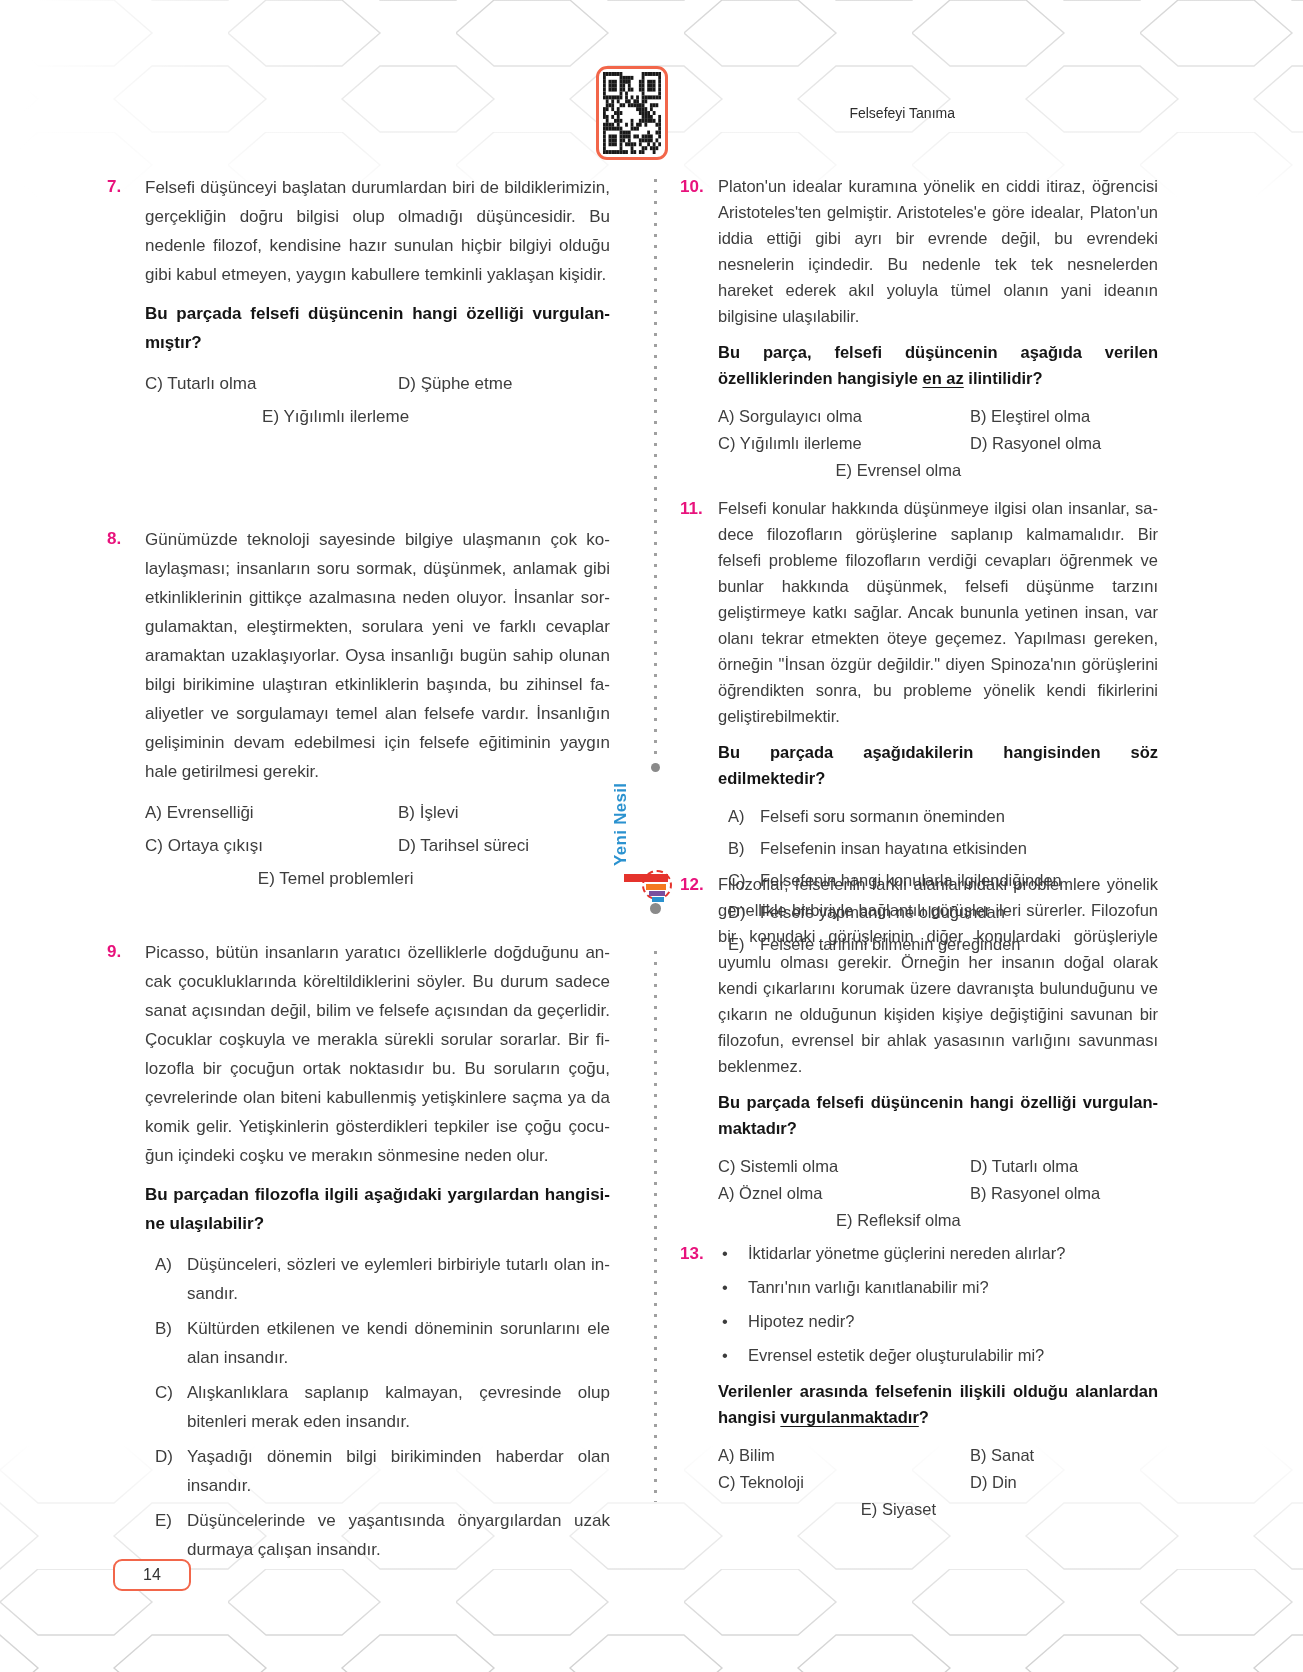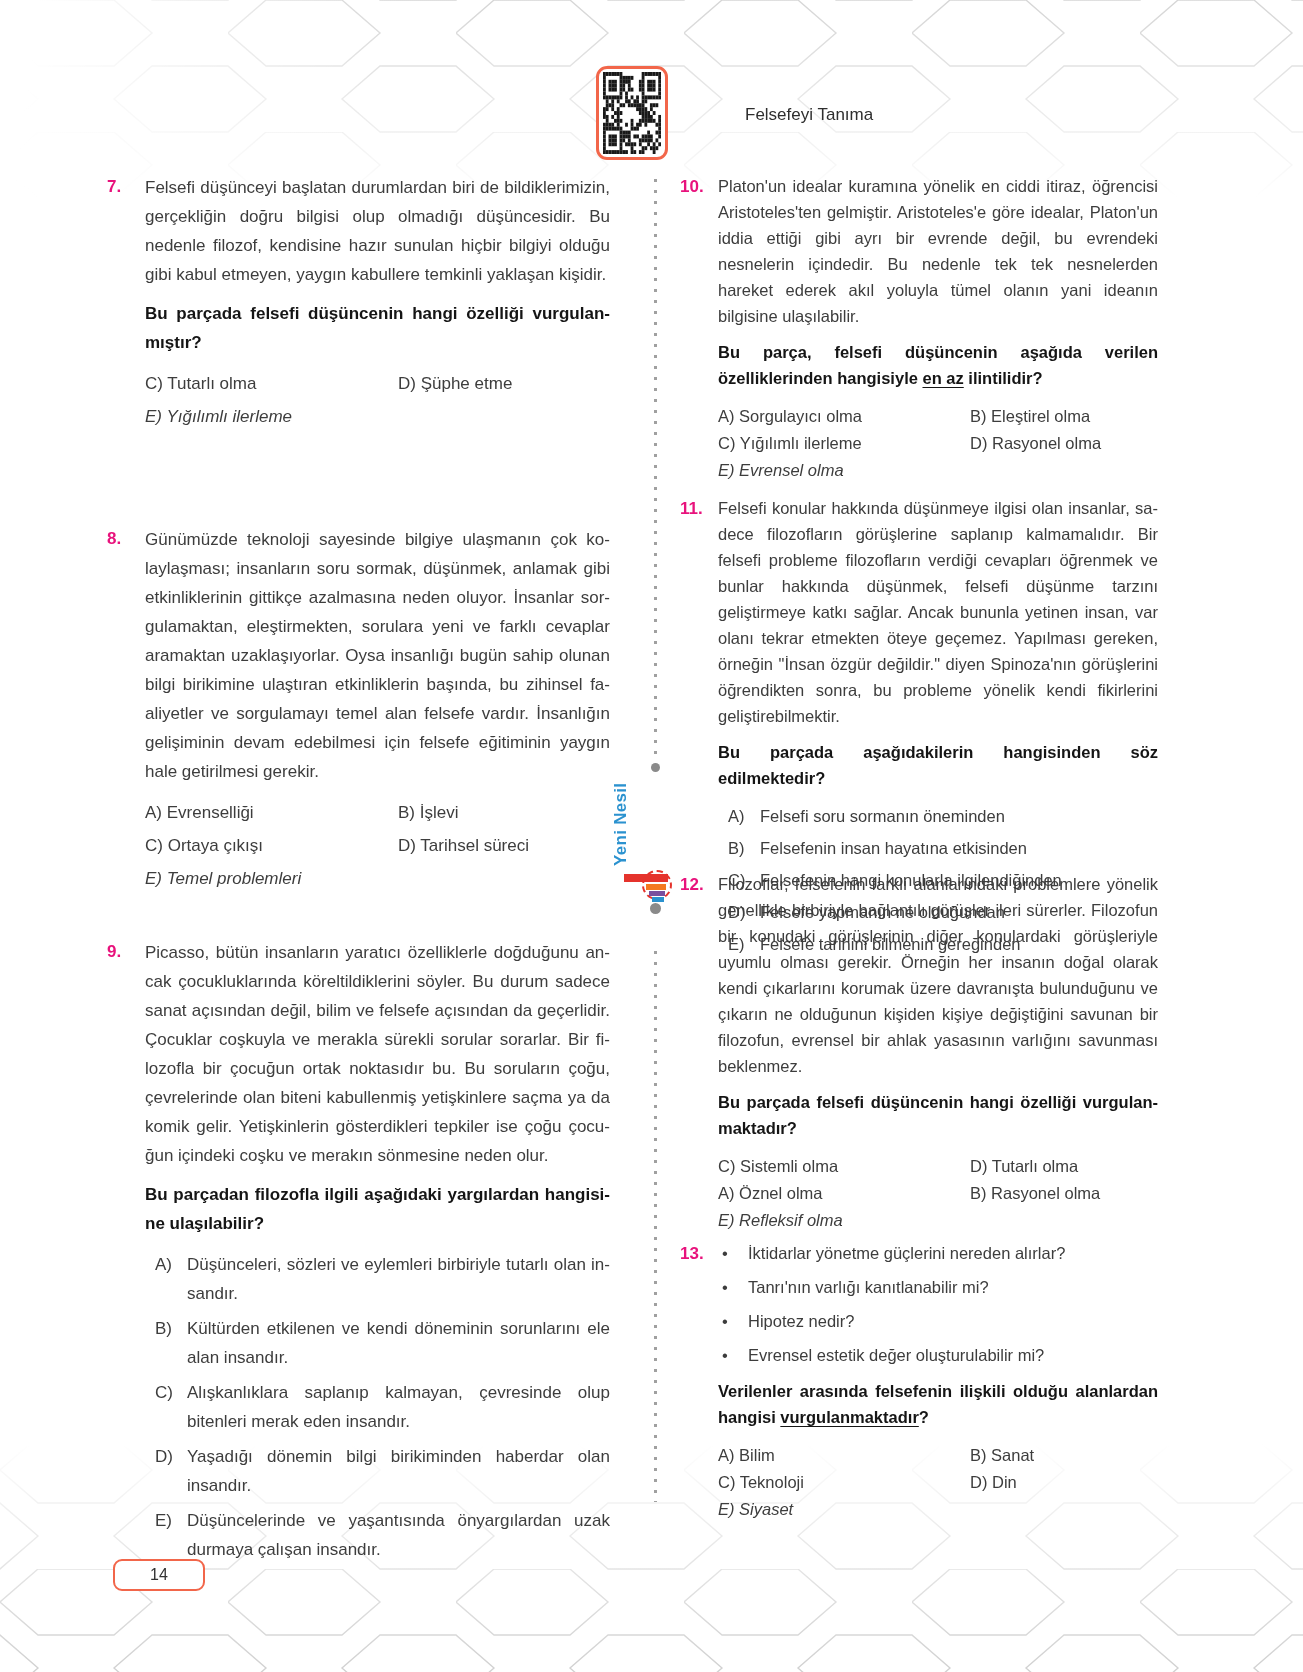--- a/index.html
+++ b/index.html
@@ -17,21 +17,21 @@
     background: linear-gradient(100deg, #fff 3%, rgba(255,255,255,0) 30%),
                 linear-gradient(to bottom, rgba(255,255,255,0.15) 0%, rgba(255,255,255,0.55) 50%, #fff 96%); }
   #fadeBottom { bottom:0; height:235px;
     background: linear-gradient(to top, rgba(255,255,255,0.05) 0%, rgba(255,255,255,0.55) 55%, #fff 97%); }
 
   .qrbox { position:absolute; left:596px; top:66px; width:72px; height:94px;
     border:3px solid #f2664a; border-radius:11px; background:#fff;
     display:flex; align-items:center; justify-content:center; }
 
   .header-title { position:absolute; left:745px; top:105px; width:210px;
-    text-align:left; font-size:17px; color:#2e2e2e; }
+    text-align:right; font-size:14px; color:#2e2e2e; }
 
   .qcol { position:absolute; top:0; height:1672px; }
   #col-left  { left:107px; width:503px; }
   #col-right { left:680px; width:478px; }
 
   .question { position:absolute; display:flex; width:100%; }
   .qnum { width:38px; flex:none; font-weight:bold; color:#e8127c; font-size:17px; line-height:28px; }
   .qcontent { flex:1; min-width:0; }
 
   .qtext { }
@@ -42,21 +42,21 @@
   .qprompt { font-weight:bold; color:#151515; margin-top:10px; text-align:justify; }
   .qprompt .u { text-decoration:underline; text-underline-offset:3px; }
 
   .opts { margin-top:12px; }
   .orow { position:relative; }
   #col-left  .orow { height:33px; }
   #col-right .orow { height:27px; }
   .oa { position:absolute; left:0; white-space:nowrap; }
   .ob { position:absolute; left:253px; white-space:nowrap; }
   #col-right .ob { left:252px; }
-  .oe { width:82%;font-style:italic; }
+  .oe { text-align:center; width:82%; }
 
   .olist .oli { position:relative; padding-left:42px; margin-bottom:6px; text-align:justify; }
   .oli .letter { position:absolute; left:10px; }
 
   .brow { position:relative; padding-left:30px; margin-bottom:8px; }
   .brow .bdot { position:absolute; left:4px; }
 
   .dotline { position:absolute; left:653px; width:5px;
     background-image: radial-gradient(circle at 2.5px 2.5px, #a0a0a0 1.6px, rgba(255,255,255,0) 2px);
     background-size:5px 11px; background-repeat:repeat-y; }
@@ -73,21 +73,21 @@
 
   .brandlogo { position:absolute; left:618px; top:858px; width:60px; height:50px; }
   .blc { position:absolute; left:24px; top:12px; width:30px; height:30px;
     border:2px dashed #e5332c; border-radius:50%; background:transparent; }
   .bl-bar { position:absolute; }
   #blr { left:6px;  top:16px; width:44px; height:8px; background:#e5332c; }
   #blo { left:28px; top:26px; width:20px; height:6px; background:#f4791f; }
   #blp { left:31px; top:33px; width:16px; height:5px; background:#7a4f9e; }
   #blb { left:34px; top:39px; width:12px; height:5px; background:#2b92cf; }
 
-  .pagenum { position:absolute; left:113px; top:1559px; width:92px; height:32px;
+  .pagenum { position:absolute; left:113px; top:1559px; width:78px; height:32px;
     border:2.5px solid #f2664a; border-radius:9px; background:#fff;
     display:flex; align-items:center; justify-content:center; font-size:16px; color:#333; }
 </style>
 </head>
 <body>
 
 <svg id="hexTop" class="hexband" width="1303" height="205">
   <defs>
     <pattern id="hx" width="228" height="132" patternUnits="userSpaceOnUse">
       <g fill="none" stroke="#c9c9c9" stroke-width="1.4" opacity="0.9">

